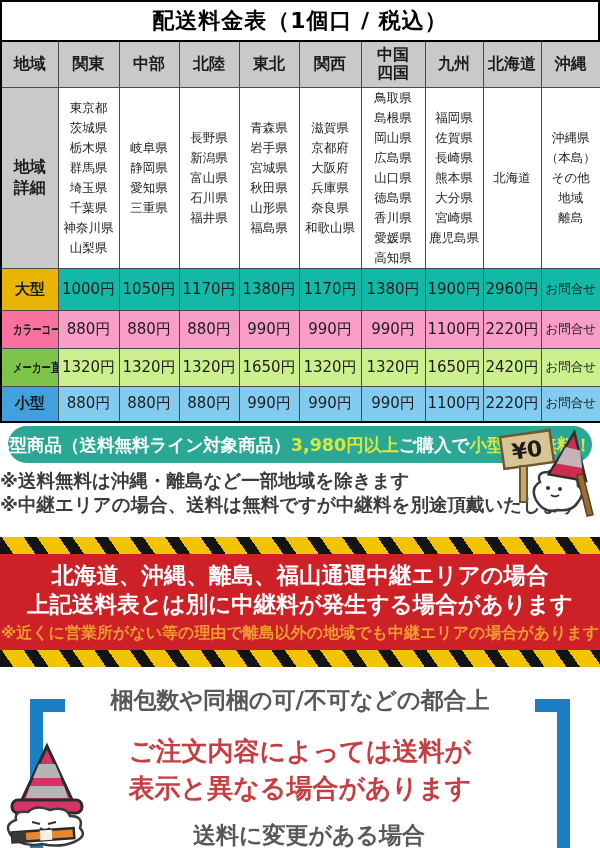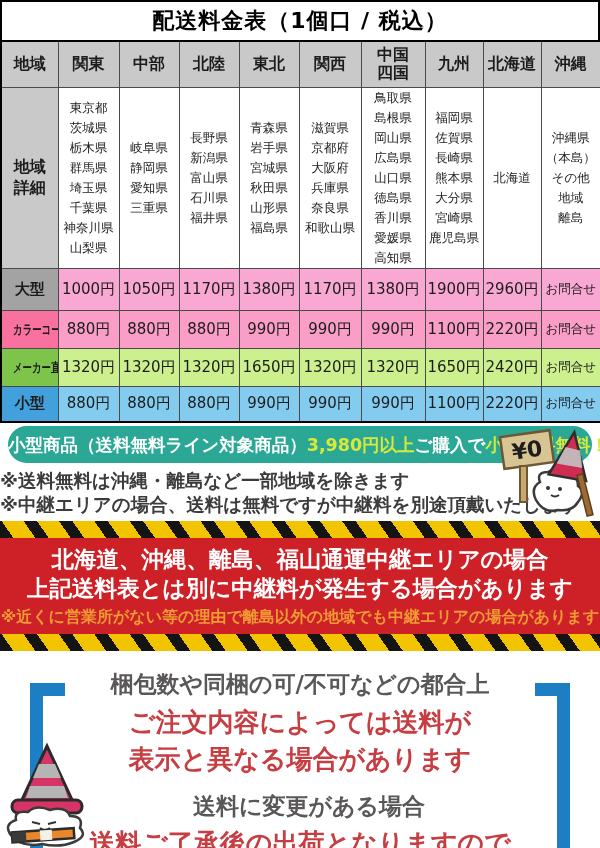--- a/index.html
+++ b/index.html
@@ -21,54 +21,54 @@
   td.dlabel { background:#c9c9c9; font-weight:bold; font-size:16px; white-space:pre-line; line-height:1.3; }
   td.pref { background:#fff; font-size:12.5px; line-height:1.6; white-space:pre-line; font-weight:500; }
   tr.r-large  { height:42px; }
   tr.r-cone   { height:38px; }
   tr.r-maker  { height:38px; }
   tr.r-small  { height:36px; }
   td.lab { font-weight:bold; font-size:15px; white-space:nowrap; overflow:hidden; }
   td.lab .sq { display:inline-block; transform:scaleX(0.72); transform-origin:center; font-size:13px; }
   td.val { font-size:15px; font-weight:500; }
   td.val.inq { font-size:12.5px; }
-  .lab-large { background:#a3a3a3; } .cell-large { background:#f9a8d4; }
+  .lab-large { background:#eab308; } .cell-large { background:#14b8a6; }
   .lab-cone  { background:#f8719f; } .cell-cone  { background:#fa9dc7; }
   .lab-maker { background:#7ec44a; } .cell-maker { background:#ccf08e; }
   .lab-small { background:#42a1dd; } .cell-small { background:#83ccf0; }
 
   
   .pill { margin:3px 8px 0; height:37px; border-radius:19px; background:#2aa795;
-    display:flex; align-items:center; justify-content:flex-start; white-space:nowrap;
+    display:flex; align-items:center; justify-content:flex-end; white-space:nowrap;
     font-weight:bold; font-size:17.5px; }
   .pill .w { color:#ffffff; } .pill .y { color:#d8e93b; }
 
   
   .notes { position:relative; padding:6px 0 0 0; font-size:18.5px; font-weight:bold;
     color:#3c3c3c; line-height:1.3; height:56px; }
 
   
-  .hazard { margin-top:2px; }
+  .hazard { margin-top:18px; }
   .stripe { height:17px; background:repeating-linear-gradient(55deg, #141414 0 11px, #f2c400 11px 29px); }
   .redband { background:#cd2127; padding:7px 0 6px; text-align:center; }
   .redband .big { color:#fff; font-weight:bold; font-size:22.5px; line-height:1.3; }
   .redband .sub { color:#f09a33; font-weight:bold; font-size:16px; margin-top:3px; }
 
   
   .bottom { position:relative; height:229px; }
   .bar { position:absolute; top:14px; width:13px; height:202px; background:#1c7fc4; }
   .bar.l { left:30px; } .bar.r { left:557px; }
   .bar.l::before, .bar.l::after, .bar.r::before, .bar.r::after {
     content:""; position:absolute; width:35px; height:13px; background:#1c7fc4; }
   .bar.l::before { left:0; top:0; } .bar.l::after { left:0; bottom:0; }
   .bar.r::before { left:-22px; top:0; } .bar.r::after { left:-22px; bottom:0; }
   .bottom p { text-align:center; white-space:nowrap; }
   .t-gray { color:#595757; font-weight:bold; font-size:23px; }
   .t-red  { color:#c63d42; font-weight:bold; font-size:26px; }
-  .b1 { margin-top:18px; } .b2 { margin-top:5px; } .b3 { margin-top:2px; }
+  .b1 { margin-top:18px; } .b2 { margin-top:18px; } .b3 { margin-top:2px; }
   .b4 { margin-top:14px;padding-left:18px; } .b5 { margin-top:4px; }
   .hl { background-image:linear-gradient(#f8ee4e, #f8ee4e); background-repeat:no-repeat;
         background-size:100% 9px; background-position:0 100%; }
 
   
   .mascot-right { position:absolute; left:496px; top:422px; width:102px; height:96px; z-index:5; }
   .mascot-left  { position:absolute; left:0px; top:742px; width:94px; height:106px; z-index:6; }
 </style>
 </head>
 <body>

